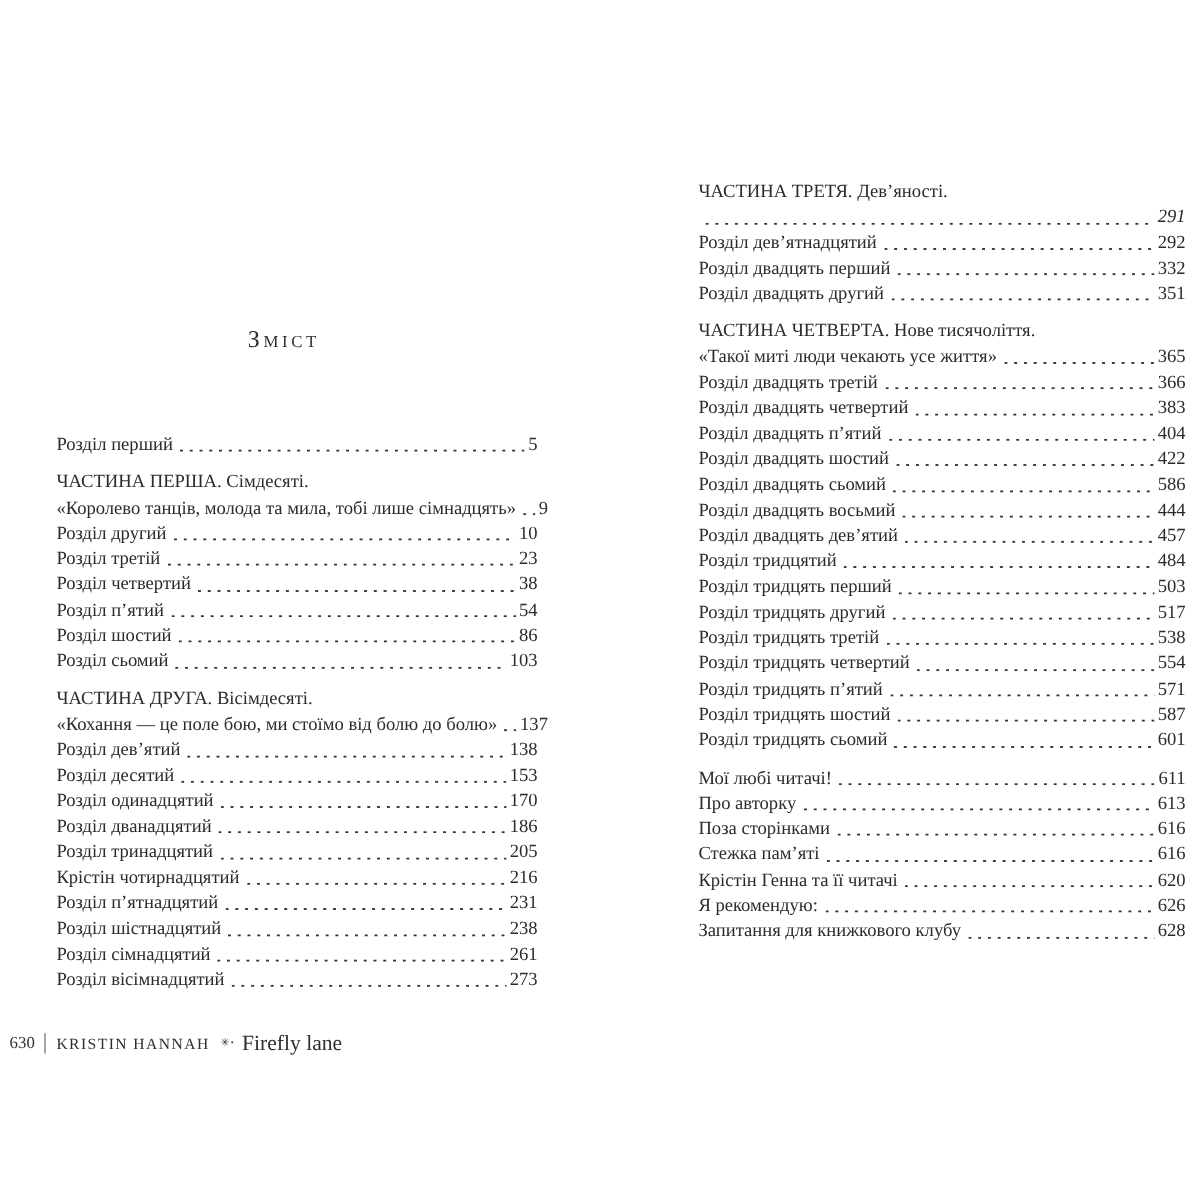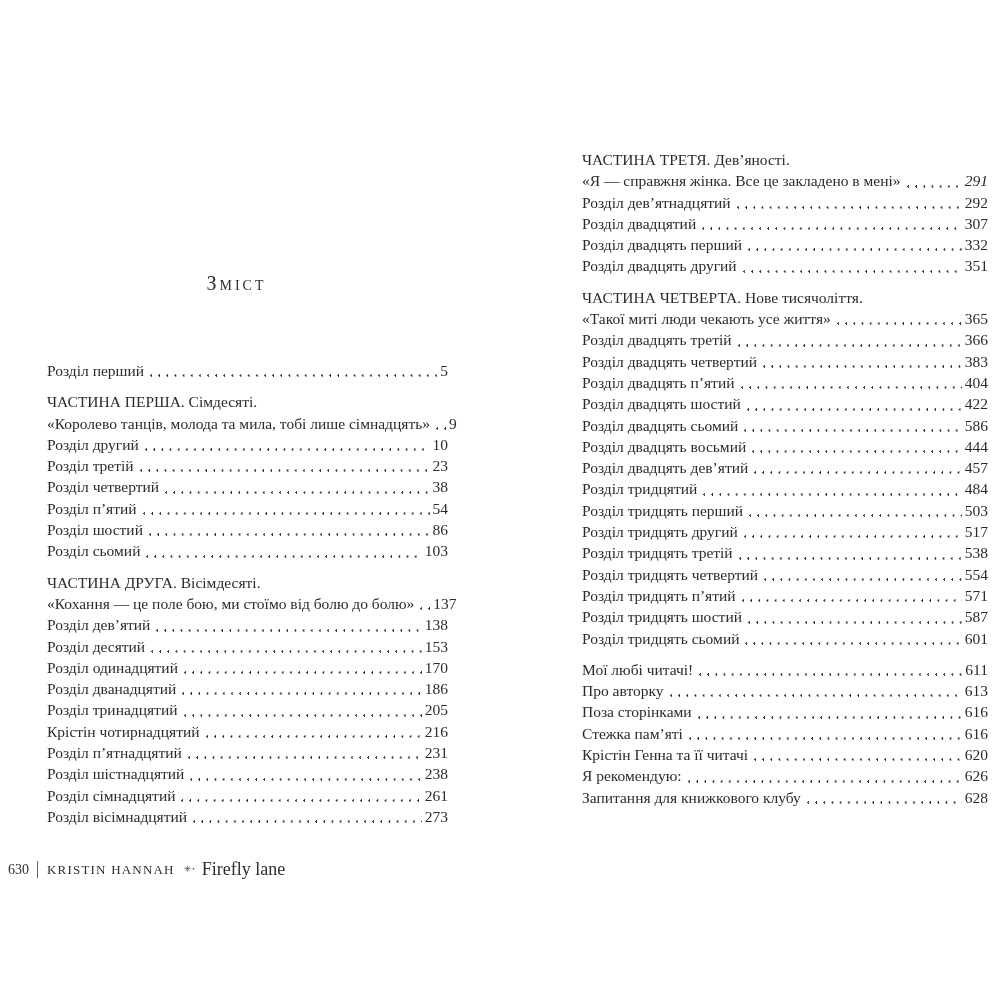--- a/index.html
+++ b/index.html
@@ -179,34 +179,28 @@
         <span class="label">Розділ вісімнадцятий</span>
         <span class="dots"></span>
         <span class="page-num">273</span>
       </div>
     </div>
 
   <div class="col col-right">
       <div class="part" style="margin-top: 0px;">
         <div class="part-title">ЧАСТИНА ТРЕТЯ. Дев’яності.</div>
         <div class="row">
-          <span class="label">«Я — справжня жінка. Все це закладено в мені»</span>
           <span class="dots"></span>
           <span class="page-num italic">291</span>
         </div>
       </div>
       <div class="row">
         <span class="label">Розділ дев’ятнадцятий</span>
         <span class="dots"></span>
         <span class="page-num">292</span>
-      </div>
-      <div class="row">
-        <span class="label">Розділ двадцятий</span>
-        <span class="dots"></span>
-        <span class="page-num">307</span>
       </div>
       <div class="row">
         <span class="label">Розділ двадцять перший</span>
         <span class="dots"></span>
         <span class="page-num">332</span>
       </div>
       <div class="row">
         <span class="label">Розділ двадцять другий</span>
         <span class="dots"></span>
         <span class="page-num">351</span>

